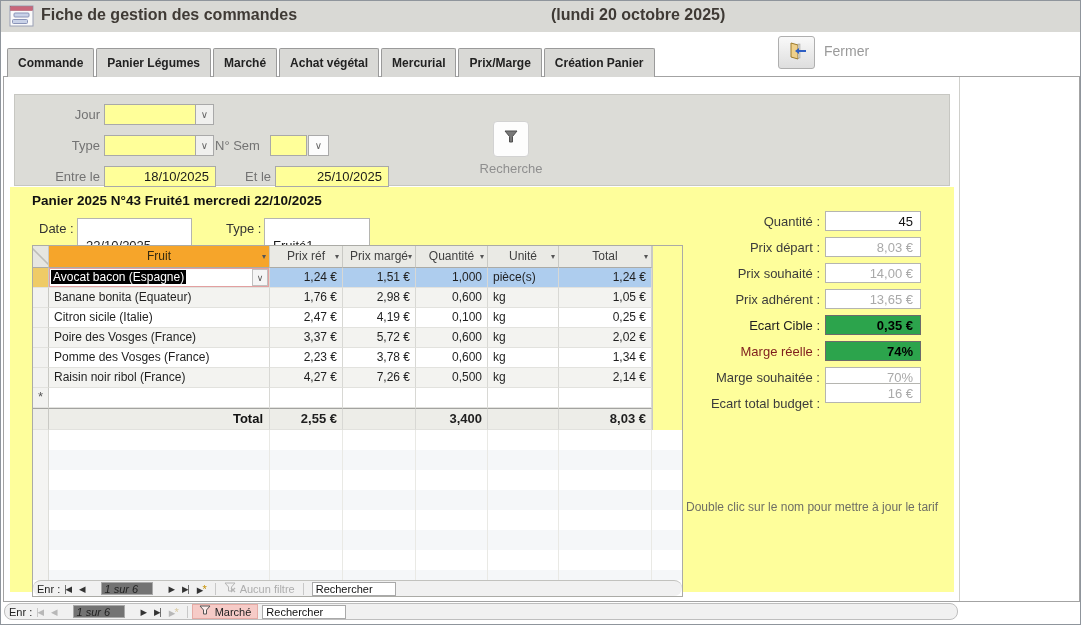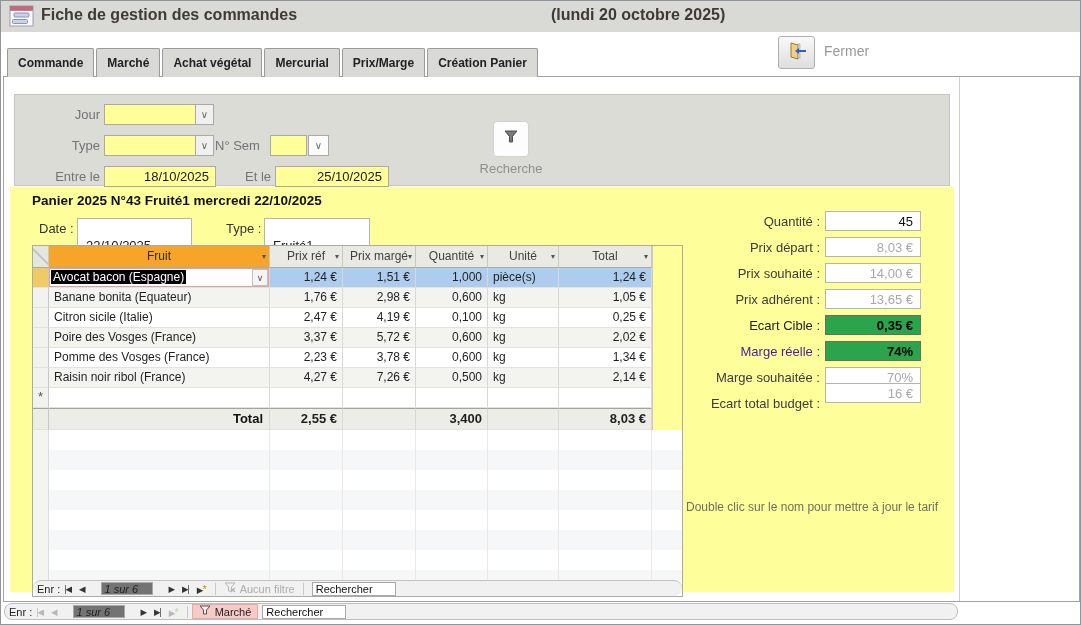--- a/index.html
+++ b/index.html
@@ -118,20 +118,21 @@
         <rect x="5" y="8" width="15" height="4" rx="1" fill="#C9D2E8" stroke="#8A94B8"></rect>
         <rect x="3.5" y="14.5" width="15" height="4" rx="1" fill="#C9D2E8" stroke="#8A94B8"></rect>
       </svg>
     </span>
     <span class="app-title">Fiche de gestion des commandes</span>
     <span class="app-date">(lundi 20 octobre 2025)</span>
   </div>
 
   <div class="tabstrip">
     <div class="tab">Commande</div>
+    <div class="tab">Panier Légumes</div>
     <div class="tab">Marché</div>
     <div class="tab">Achat végétal</div>
     <div class="tab">Mercurial</div>
     <div class="tab">Prix/Marge</div>
     <div class="tab">Création Panier</div>
   </div>
 
   <div class="fermer-btn">
     <span>
       <svg width="22" height="22" viewBox="0 0 22 22">
@@ -316,21 +317,21 @@
 
       <div class="sum-label" style="top:79px;">Prix souhaité :</div>
       <div class="sum-box dis" style="top:76px;">14,00 €</div>
 
       <div class="sum-label" style="top:105px;">Prix adhérent :</div>
       <div class="sum-box dis" style="top:102px;">13,65 €</div>
 
       <div class="sum-label" style="top:131px; color:#222;">Ecart Cible :</div>
       <div class="sum-box green" style="top:128px;">0,35 €</div>
 
-      <div class="sum-label" style="top:157px; color:#4c1d95;">Marge réelle :</div>
+      <div class="sum-label" style="top:157px; color:#7f1d1d;">Marge réelle :</div>
       <div class="sum-box green" style="top:154px;">74%</div>
 
       <div class="sum-label" style="top:183px;">Marge souhaitée :</div>
       <div class="sum-box dis" style="top:180px;">70%</div>
 
       <div class="sum-label" style="top:209px;">Ecart total budget :</div>
       <div class="sum-box dis" style="top:196px;">16 €</div>
 
       <div class="note">Double clic sur le nom pour mettre à jour le tarif</div>
     </div>

